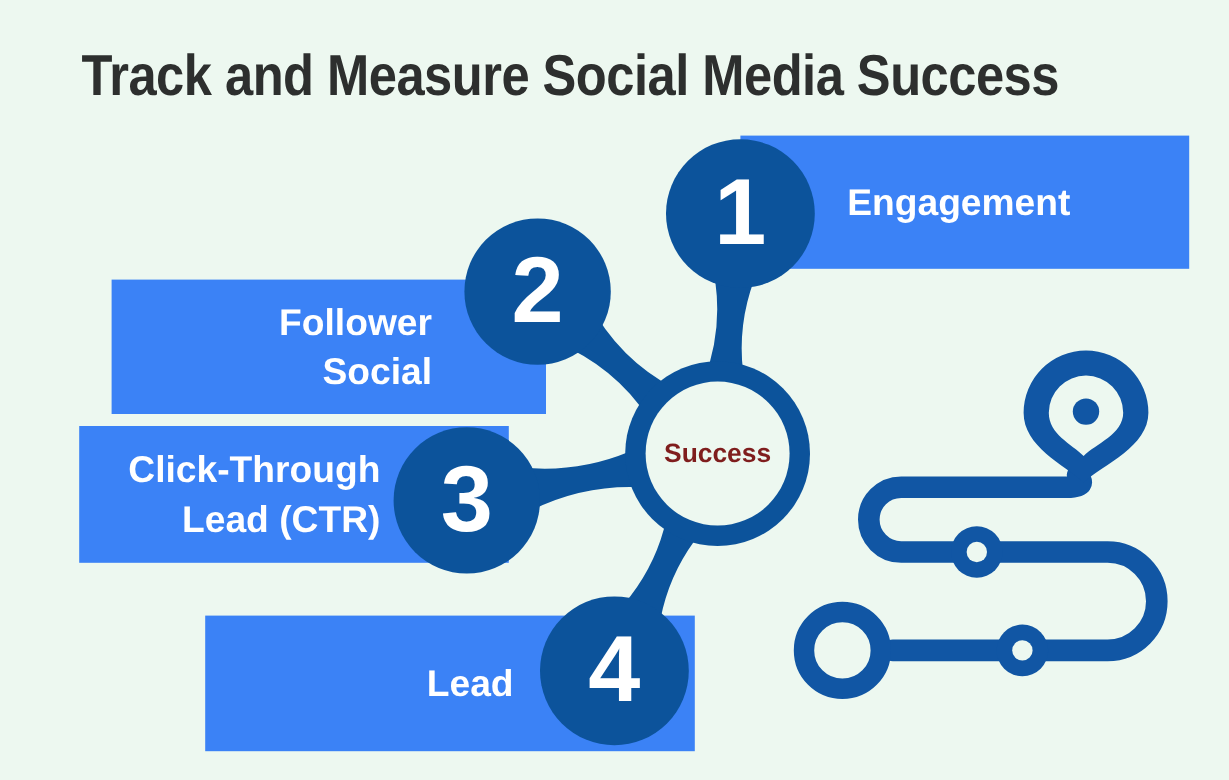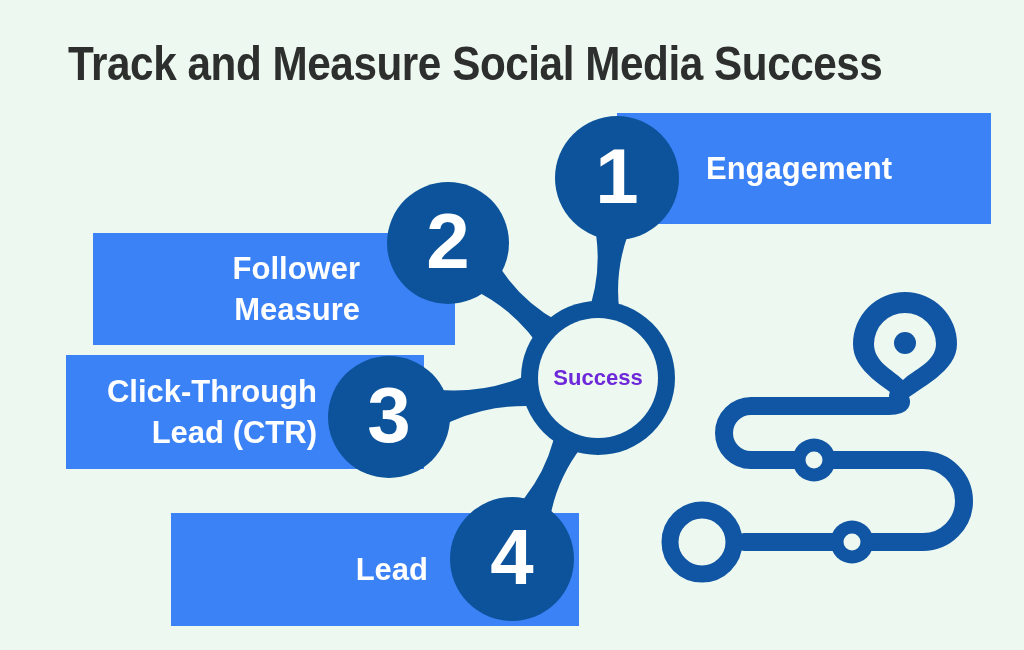--- a/index.html
+++ b/index.html
@@ -38,38 +38,38 @@
     pointer-events: none;
   }
   .num-1 { left: 617px; top: 178px; }
   .num-2 { left: 448px; top: 243px; }
   .num-3 { left: 389px; top: 417px; }
   .num-4 { left: 512px; top: 559px; }
 
   .hub-label {
     position: absolute; z-index: 3; left: 598px; top: 378px;
     transform: translate(-50%, -50%);
-    font-size: 22px; font-weight: 700; color: #6d28d9;
+    font-size: 22px; font-weight: 700; color: #7f1d1d;
     pointer-events: none;
   }
 </style>
 </head>
 <body>
 
 <div class="canvas">
 
   <h1 class="page-title">Track and Measure Social Media Success</h1>
 
   <div class="bar bar-1">
     <span>Engagement</span>
     <span></span>
   </div>
   <div class="bar bar-2">
     <span>Follower</span>
-    <span>Measure</span>
+    <span>Social</span>
   </div>
   <div class="bar bar-3">
     <span>Click-Through</span>
     <span>Lead (CTR)</span>
   </div>
   <div class="bar bar-4">
     <span>Lead</span>
   </div>
 
   <svg class="diagram" width="1024" height="650" viewBox="0 0 1024 650">

